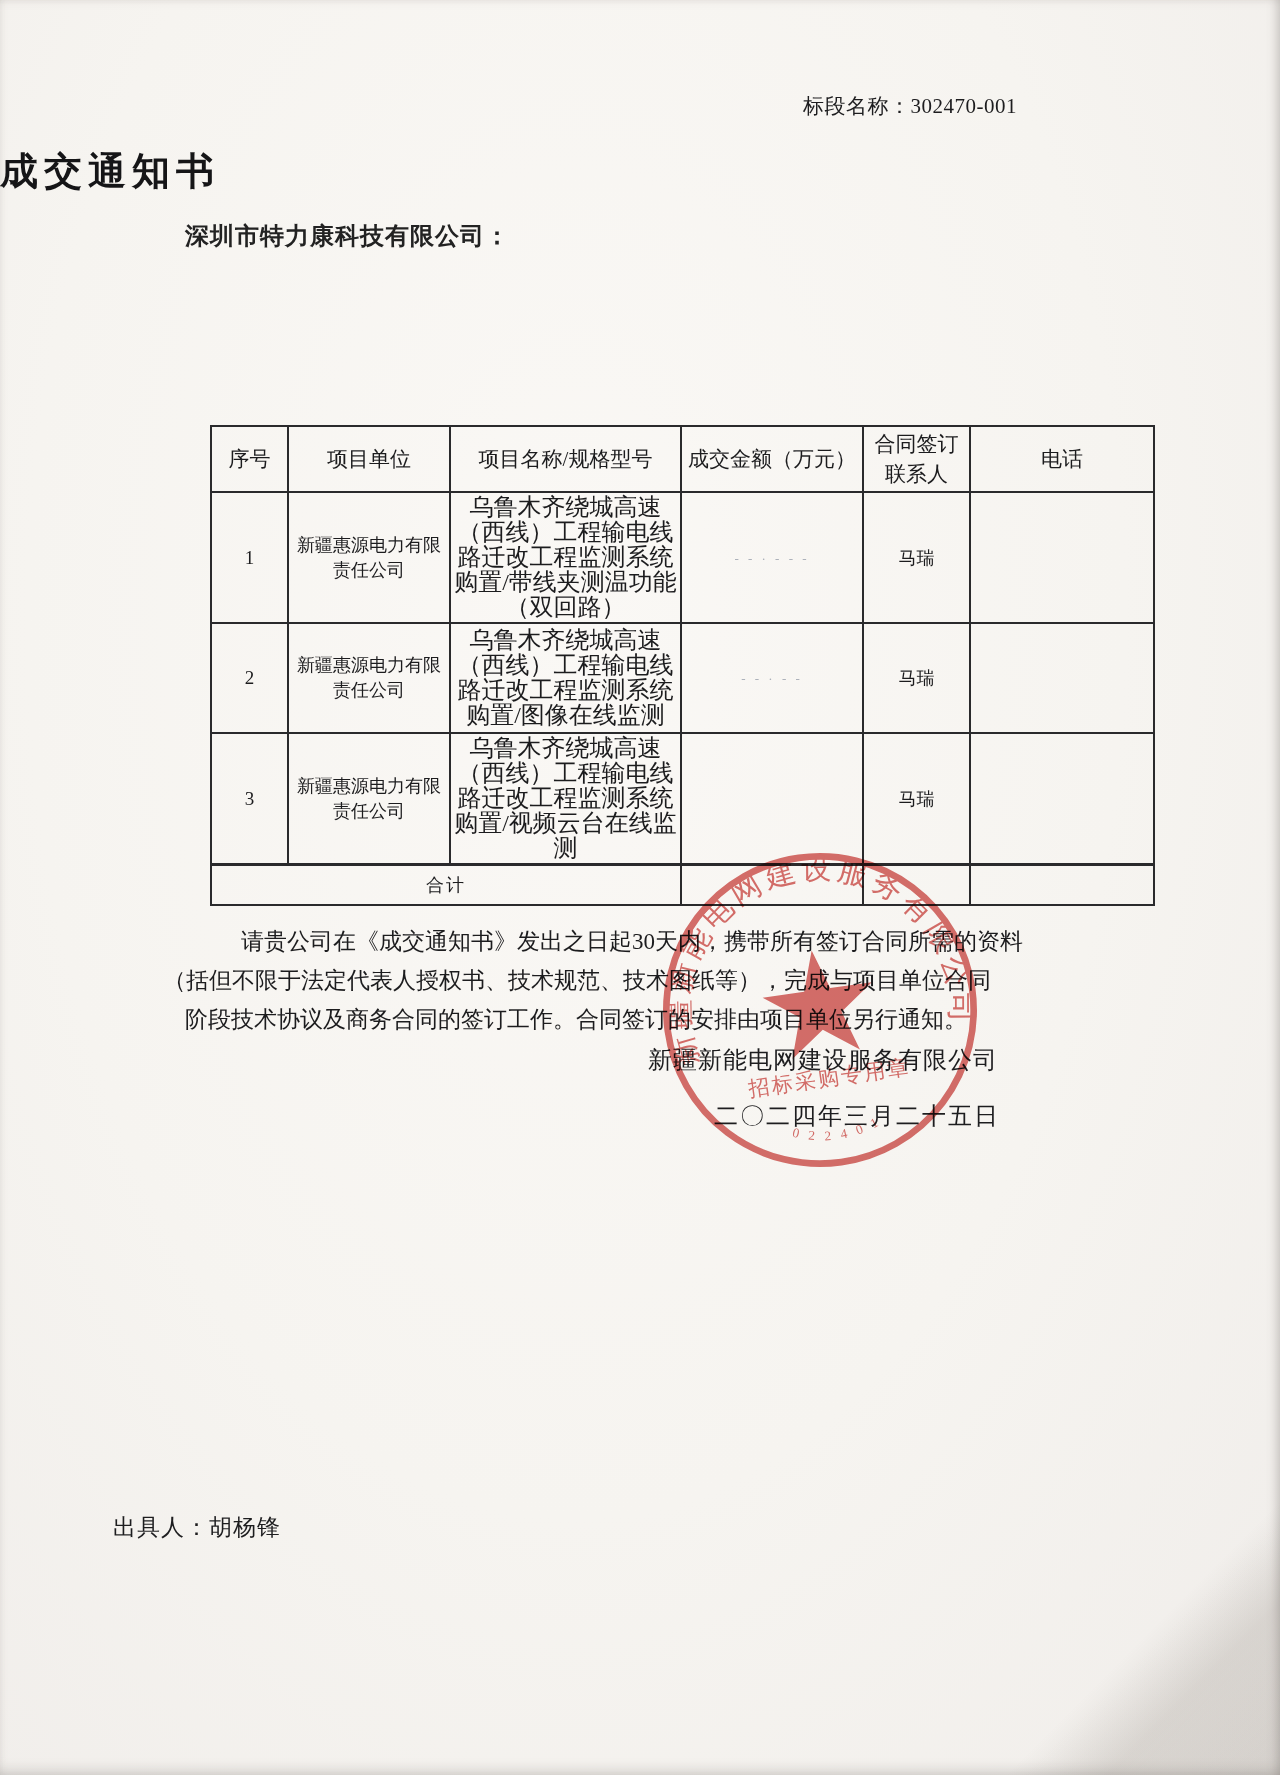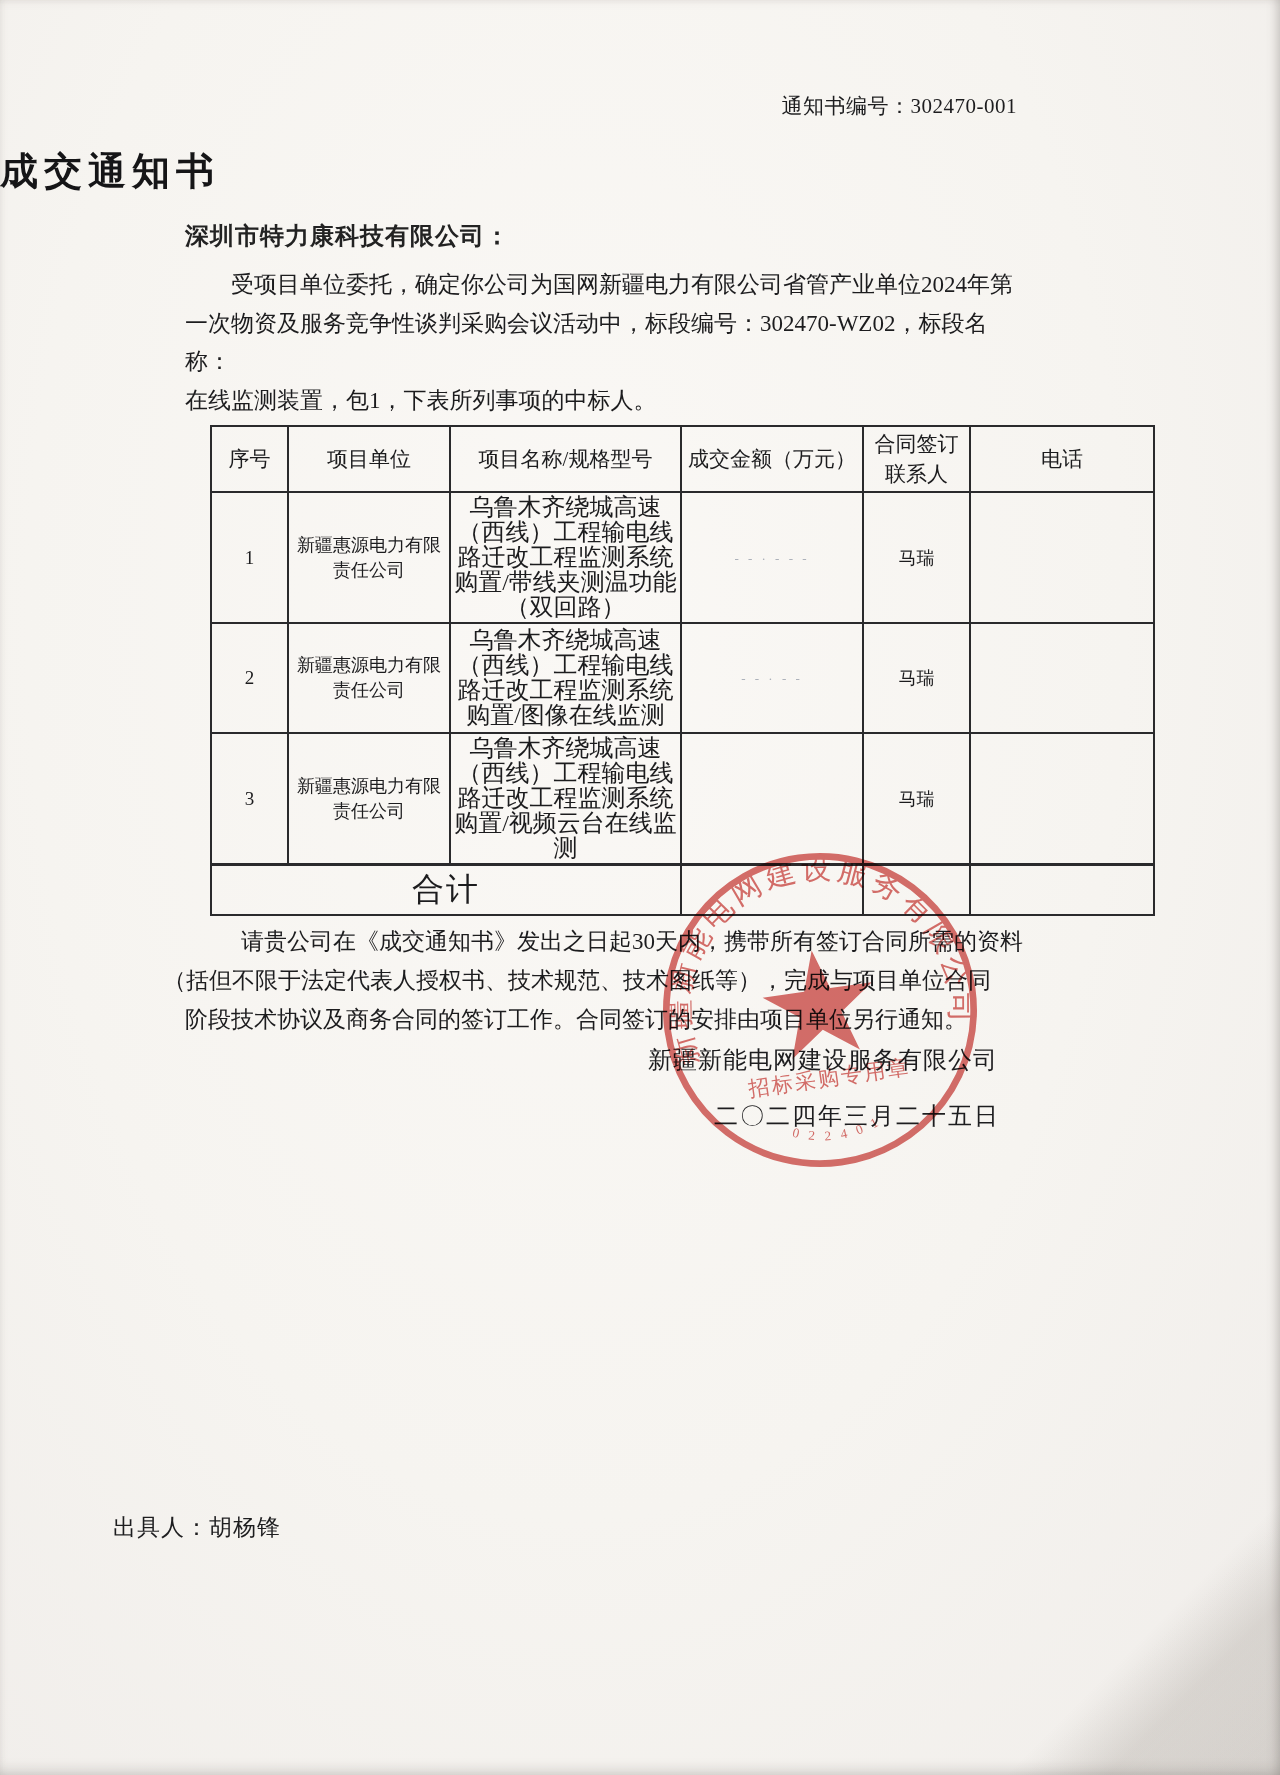--- a/index.html
+++ b/index.html
@@ -55,21 +55,21 @@
   .tr-head{height:66px;}
   .tr-r1{height:123px;}
   .tr-r2{height:110px;}
   .tr-r3{height:131px;}
   .tr-total{height:40px;}
   .cell-no{font-size:19px;}
   .cell-unit{font-size:18px;line-height:25px;padding:0 4px;}
   .cell-item{font-size:24px;line-height:25px;padding:0 3px;border-radius:23px;}
   .cell-amount span{color:#a9aeb8;font-size:13px;letter-spacing:3px;}
   .cell-contact{font-size:18px;}
-  .cell-total{font-size:32px;letter-spacing:2px;border-top-width:3px !important;}
+  .cell-total{font-size:18px;letter-spacing:2px;border-top-width:3px !important;}
   .tr-total td{border-top-width:3px;}
   .closing-par{
     position:absolute;top:922px;left:163px;width:860px;font-size:23px;line-height:39px;color:#1c1c1e;z-index:5;
   }
   .closing-par .ln0{padding-left:70px;text-align:right;}
   .closing-par .ln2{padding-left:22px;}
   .sig-company{
     position:absolute;top:1044px;left:643px;width:360px;text-align:center;
     font-size:24px;letter-spacing:1px;z-index:5;
   }
@@ -85,32 +85,27 @@
     opacity:.82;mix-blend-mode:multiply;transform:rotate(-8deg);
     pointer-events:none;
   }
 </style>
 </head>
 <body>
 
 <div class="page">
 
   <div class="notice-no">
-    <span>通知书编号：</span><span>302470-001</span>
+    <span>标段名称：</span><span>302470-001</span>
   </div>
 
   <div class="title">成交通知书</div>
 
   <div class="recipient">深圳市特力康科技有限公司：</div>
 
-  <div class="body-par">
-    <div class="ln0">受项目单位委托，确定你公司为国网新疆电力有限公司省管产业单位2024年第</div>
-    <div class="ln1">一次物资及服务竞争性谈判采购会议活动中，标段编号：302470-WZ02，标段名称：</div>
-    <div class="ln2">在线监测装置，包1，下表所列事项的中标人。</div>
-  </div>
 
   <table class="doc-table">
     <colgroup>
       <col style="width:77px">
         <col style="width:162px">
         <col style="width:231px">
       <col style="width:182px">
         <col style="width:107px">
         <col style="width:184px">
     </colgroup>

